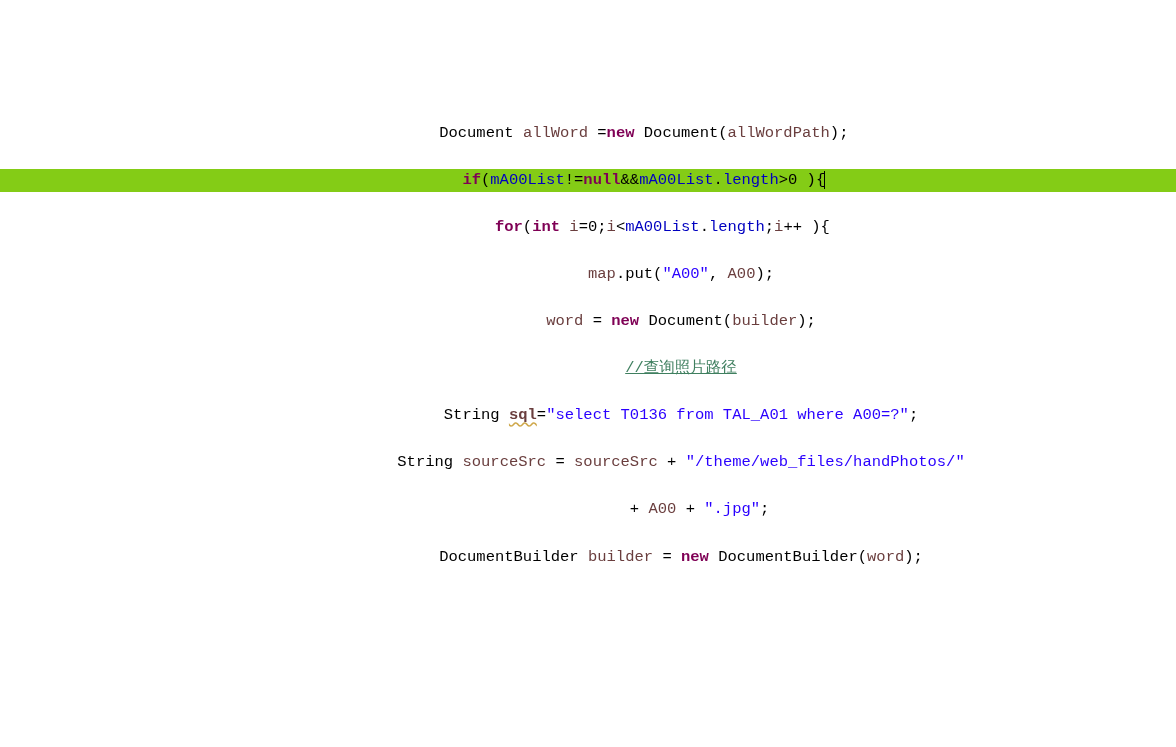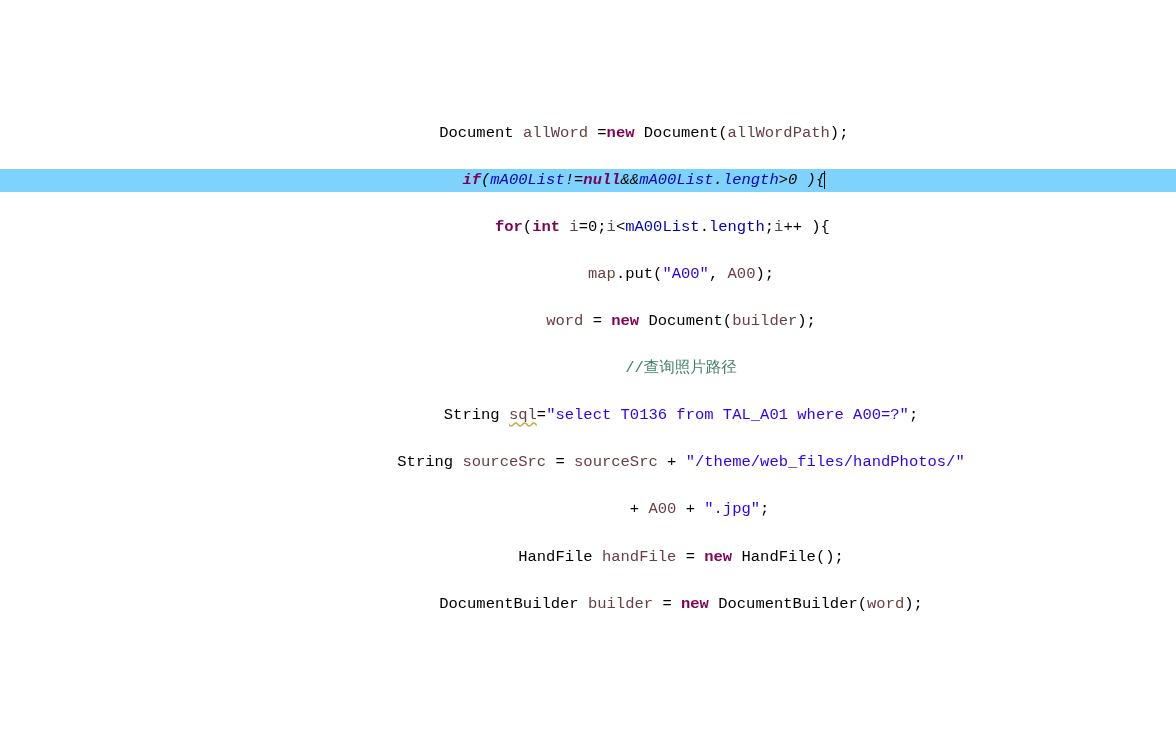--- a/index.html
+++ b/index.html
@@ -11,45 +11,44 @@
     color: #000000;
     line-height: 1.52;
     white-space: pre;
     overflow-x: auto;
   }
   .code-container {
     padding: 4px 0 10px 0;
     position: relative;
   }
   .line { display: block; text-align: center; }
-  .hl-line { background: #7dd3fc; font-style: italic; }
+  .hl-line { background: #84cc16; }
   .kw { color: #7f0055; font-weight: bold; }        
   .member { color: #0000c0; }                       
   .str { color: #2a00ff; }                           
-  .cmt { color: #3f7f5f; } 
+  .cmt { color: #3f7f5f; text-decoration: underline; } 
   .local { color: #6a3e3e; }                         
-  .underline { text-decoration: underline; text-decoration-color: #cfa84c; text-decoration-style: wavy; text-underline-offset: 2px;}
+  .underline { text-decoration: underline; text-decoration-color: #cfa84c; text-decoration-style: wavy; text-underline-offset: 2px; font-weight: bold;}
   .cursor { border-left: 1px solid #000; margin-left:-1px; }
 </style>
 </head>
 <body>
 
 
 
 <div class="code-container">
 <span class="line"><span>            </span><span>Document </span><span class="local">allWord</span><span> =</span><span class="kw">new</span><span> Document(</span><span class="local">allWordPath</span><span>);</span></span>
 <span class="line hl-line"><span>            </span><span class="kw">if</span><span>(</span><span class="member">mA00List</span><span>!=</span><span class="kw">null</span><span>&amp;&amp;</span><span class="member">mA00List</span><span>.</span><span class="member">length</span><span>&gt;0 ){</span><span class="cursor"></span></span>
 <span class="line"><span>                </span><span class="kw">for</span><span>(</span><span class="kw">int</span><span> </span><span class="local">i</span><span>=0;</span><span class="local">i</span><span>&lt;</span><span class="member">mA00List</span><span>.</span><span class="member">length</span><span>;</span><span class="local">i</span><span>++ ){</span></span>
 <span class="line"><span>                    </span><span class="local">map</span><span>.put(</span><span class="str">"A00"</span><span>, </span><span class="local">A00</span><span>);</span></span>
 <span class="line"><span>                    </span><span class="local">word</span><span> = </span><span class="kw">new</span><span> Document(</span><span class="local">builder</span><span>);</span></span>
 <span class="line"><span>                    </span><span class="cmt">//查询照片路径</span></span>
 <span class="line"><span>                    </span><span>String </span><span class="local underline">sql</span><span>=</span><span class="str">"select T0136 from TAL_A01 where A00=?"</span><span>;</span></span>
 <span class="line"><span>                    </span><span>String </span><span class="local">sourceSrc</span><span> = </span><span class="local">sourceSrc</span><span> + </span><span class="str">"/theme/web_files/handPhotos/"</span></span>
 <span class="line"><span>                        </span><span>+ </span><span class="local">A00</span><span> + </span><span class="str">".jpg"</span><span>;</span></span>
-<span class="line"><span>                    </span><span>HandFile </span><span class="local">handFile</span><span> = </span><span class="kw">new</span><span> HandFile();</span></span>
 <span class="line"><span>                    </span><span>DocumentBuilder </span><span class="local">builder</span><span> = </span><span class="kw">new</span><span> DocumentBuilder(</span><span class="local">word</span><span>);</span></span>
 
 
 
 
 
 
 
 
 

